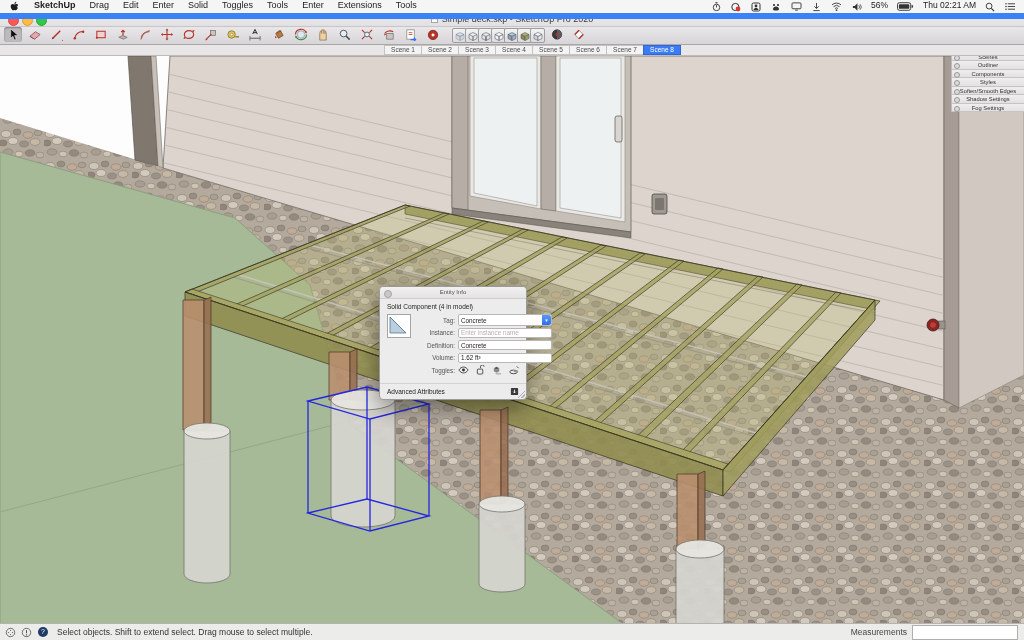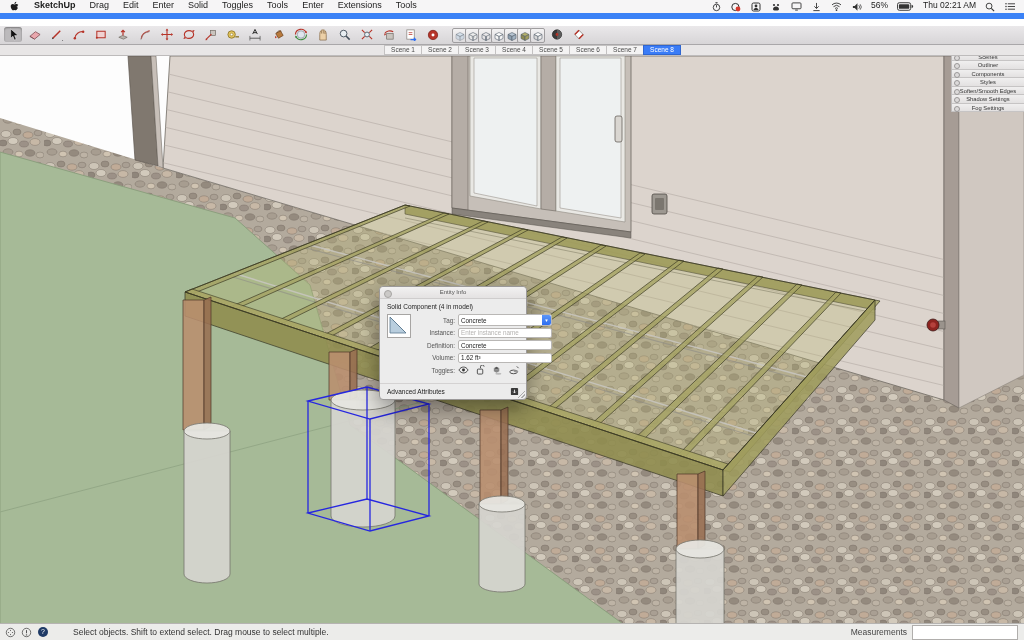--- a/index.html
+++ b/index.html
@@ -65,21 +65,21 @@
   #ei-toggles{display:flex;align-items:center;gap:7px;}
   #ei-footer{position:absolute;left:0;right:0;bottom:0;height:15px;border-top:1px solid #d4d2d2;
     display:flex;align-items:center;padding:0 7px;font-size:6.5px;color:#222;}
   #ei-footer .adv-icon{margin-left:auto;}
   #ei-grip{position:absolute;right:1px;bottom:1px;width:7px;height:7px;
     background:linear-gradient(135deg,transparent 45%,#aaa 45%,#aaa 55%,transparent 55%,transparent 70%,#aaa 70%,#aaa 80%,transparent 80%);}
   
   #statusbar{position:absolute;left:0;bottom:0;width:1024px;height:16px;background:#ececea;
     border-top:1px solid #b5b3b1;z-index:60;display:flex;align-items:center;font-size:8.5px;color:#333;}
   #statusbar .sico{margin-left:5px;display:flex;align-items:center;}
-  #statusbar .hint{margin-left:24px;}
+  #statusbar .hint{margin-left:8px;}
   #statusbar .meas-label{margin-left:auto;color:#444;}
   #measurements-input{width:100px;height:11px;margin:0 6px 0 5px;border:1px solid #b0aeac;background:#fff;
     font-size:8px;font-family:"Liberation Sans",sans-serif;}
   svg{display:block;}
 </style>
 </head>
 <body>
 
 <div id="screen">
 
@@ -169,20 +169,29 @@
     <span class="sicon" style="margin-right:8px">
         <svg width="11" height="9" viewBox="0 0 12 10">
           <path d="M3 2h8M3 5h8M3 8h8" stroke="#333"></path>
           <circle cx="1" cy="2" r=".8" fill="#333"></circle>
           <circle cx="1" cy="5" r=".8" fill="#333"></circle>
           <circle cx="1" cy="8" r=".8" fill="#333"></circle>
         </svg>
       </span>
   </div>
 
+  <div id="titlebar">
+    <span class="tlight" style="left:8px;background:#fc5753;border:1px solid #df4744;"></span>
+    <span class="tlight" style="left:22px;background:#fdbc40;border:1px solid #de9f34;"></span>
+    <span class="tlight" style="left:36px;background:#33c748;border:1px solid #27aa35;"></span>
+    <span class="title"><span class="docicon"><svg width="7" height="9" viewBox="0 0 8 10">
+            <rect x=".5" y=".5" width="7" height="9" fill="#fff" stroke="#999"></rect>
+            <path d="M2 3l4 3M2 6l4-3" stroke="#c0392b" stroke-width=".8"></path>
+          </svg></span><span>Simple deck.skp - SketchUp Pro 2020</span></span>
+  </div>
 
   <div id="toolbar">
     <span class="tool pressed" style="left:4px">
         <svg width="13" height="13" viewBox="0 0 14 14">
           <path d="M4 1v10l2.4-2.2L8 13l1.8-.8-1.6-4H12z" fill="#111" stroke="#fff" stroke-width=".5"></path>
         </svg>
       </span>
     <span class="tool" style="left:26px">
         <svg width="14" height="13" viewBox="0 0 15 14">
           <path d="M2 9l6-5 5 3-6 5z" fill="#e9a7ad" stroke="#7a4a50" stroke-width=".8"></path>

